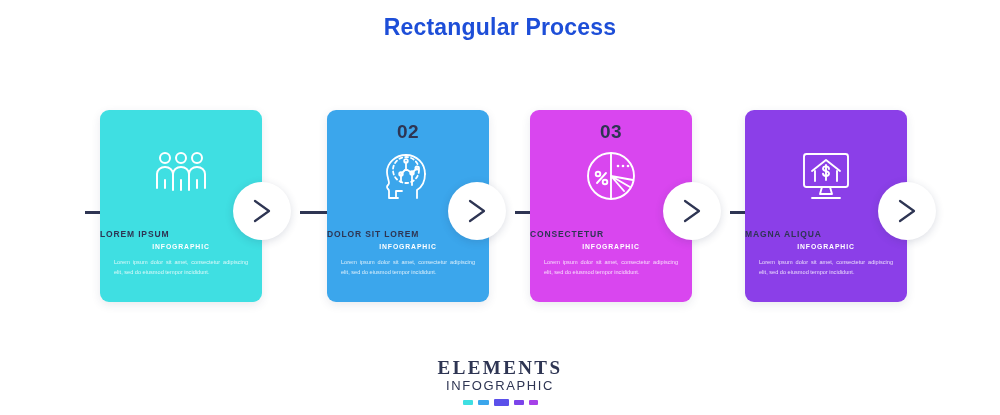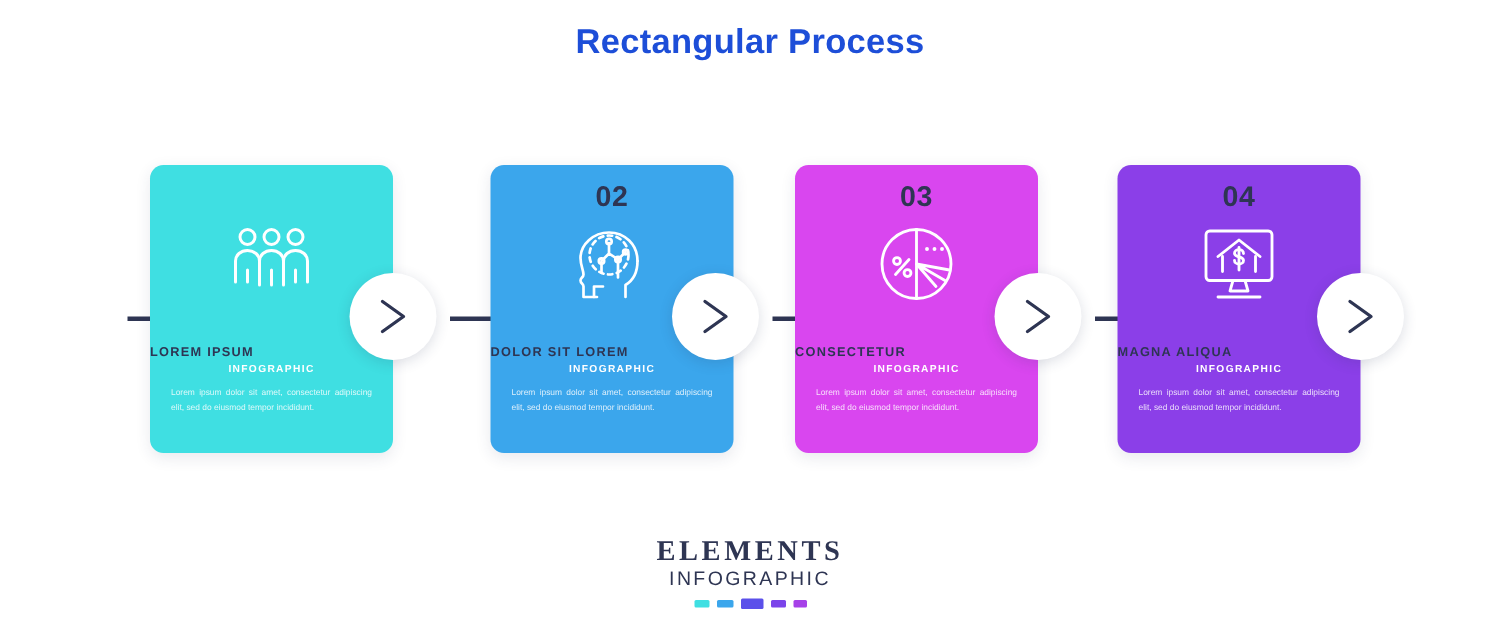--- a/index.html
+++ b/index.html
@@ -223,21 +223,20 @@
         <circle cx="20" cy="32" r="2.3"></circle>
         <path d="M21 23l-9 10"></path>
       </svg>
     </div>
     <div class="card-heading">CONSECTETUR</div>
     <div class="card-sub">INFOGRAPHIC</div>
     <div class="card-body">Lorem ipsum dolor sit amet, consectetur adipiscing elit, sed do eiusmod tempor incididunt.</div>
   </div>
 
   <div class="card card-4">
-    <div class="card-number">04</div>
     <div class="card-icon">
       <svg width="56" height="52" viewBox="0 0 56 52" fill="none" stroke="#ffffff" stroke-width="1.9" stroke-linecap="round" stroke-linejoin="round">
         <rect x="6" y="4" width="44" height="33" rx="2.5"></rect>
         <path d="M22 44h12l-2-7h-8z"></path>
         <path d="M14 48h28"></path>
         <path d="M14 21l14-11 14 11"></path>
         <path d="M17 21v10M39 21v10"></path>
         <path d="M28 15v15"></path>
         <path d="M31 19c0-1.6-1.4-2.6-3-2.6s-3 1-3 2.4 1.4 2 3 2.4 3 1 3 2.4-1.4 2.4-3 2.4-3-1-3-2.4"></path>
       </svg>

